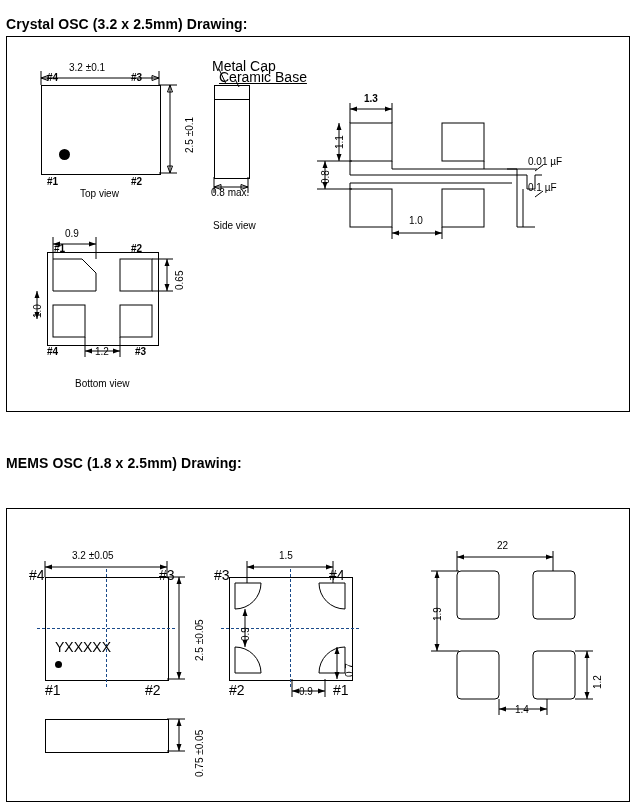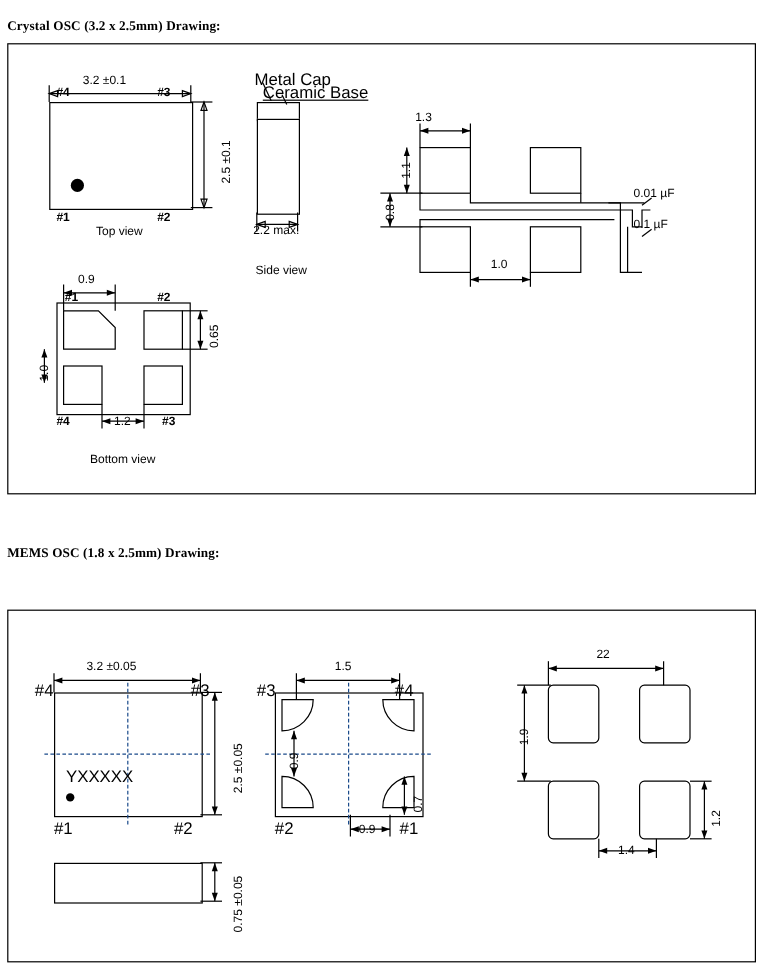--- a/index.html
+++ b/index.html
@@ -6,25 +6,24 @@
   body{
     width:636px;height:809px;
     background:#ffffff;
     font-family:"Liberation Sans", sans-serif;
     color:#000000;
     position:relative;
     overflow:hidden;
   }
   .heading{
     position:absolute;
-    font-size:11px;
+    font-size:14px;
     font-weight:bold;
     letter-spacing:.1px;
     white-space:nowrap;
-    font-family:Liberation Serif, serif;
   }
   #heading-crystal{left:6px;top:16px;}
   #heading-mems{left:6px;top:455px;}
 
   .panel{
     position:absolute;
     border:1px solid #000;
     background:#fff;
   }
   #panel-crystal{left:6px;top:36px;width:622px;height:374px;}
@@ -92,21 +91,21 @@
     <line x1="228" y1="42" x2="232" y2="50"></line>
 
     <line x1="207" y1="150" x2="241" y2="150"></line>
     <path d="M207 150 L214 147.5 L214 152.5 Z" fill="#000"></path>
     <path d="M241 150 L234 147.5 L234 152.5 Z" fill="#000"></path>
     <line x1="207" y1="140" x2="207" y2="156"></line>
     <line x1="241" y1="140" x2="241" y2="156"></line>
   </svg>
   <div class="lbl sm" style="left:205px;top:22px;">Metal Cap</div>
   <div class="lbl sm" style="left:212px;top:33px;text-decoration:underline;">Ceramic Base</div>
-  <div class="lbl" style="left:204px;top:151px;">2.2 max.</div>
+  <div class="lbl" style="left:204px;top:151px;">0.8 max.</div>
   <div class="lbl" style="left:206px;top:184px;">Side view</div>
 
   <svg width="622" height="374">
 
     <rect class="shape" x="343" y="86" width="42" height="38"></rect>
     <rect class="shape" x="435" y="86" width="42" height="38"></rect>
     <rect class="shape" x="343" y="152" width="42" height="38"></rect>
     <rect class="shape" x="435" y="152" width="42" height="38"></rect>
 
     <path class="shapeNoFill" d="M343 124 L343 138 L520 138 L520 152 L528 152 L528 138 L535 138"></path>
@@ -135,21 +134,21 @@
 
     <line x1="385" y1="196" x2="435" y2="196" stroke="#000"></line>
     <path d="M385 196 L392 193.5 L392 198.5 Z" fill="#000"></path>
     <path d="M435 196 L428 193.5 L428 198.5 Z" fill="#000"></path>
     <line x1="385" y1="190" x2="385" y2="202" stroke="#000"></line>
     <line x1="435" y1="190" x2="435" y2="202" stroke="#000"></line>
 
     <line x1="528" y1="134" x2="536" y2="128" stroke="#000"></line>
     <line x1="528" y1="160" x2="536" y2="154" stroke="#000"></line>
   </svg>
-  <div class="lbl" style="left:339px;top:57px;">1.3</div>
+  <div class="lbl" style="left:357px;top:57px;font-weight:bold;">1.3</div>
   <div class="lbl rot90" style="left:328px;top:112px;">1.1</div>
   <div class="lbl rot90" style="left:314px;top:147px;">0.8</div>
   <div class="lbl" style="left:402px;top:179px;">1.0</div>
   <div class="lbl" style="left:521px;top:120px;">0.01 µF</div>
   <div class="lbl" style="left:521px;top:146px;">0.1 µF</div>
 
   <div class="box" style="left:40px;top:215px;width:110px;height:92px;"></div>
   <svg width="622" height="374">
 
     <path class="shape" d="M46 222 L75 222 L89 236 L89 254 L46 254 Z"></path>

